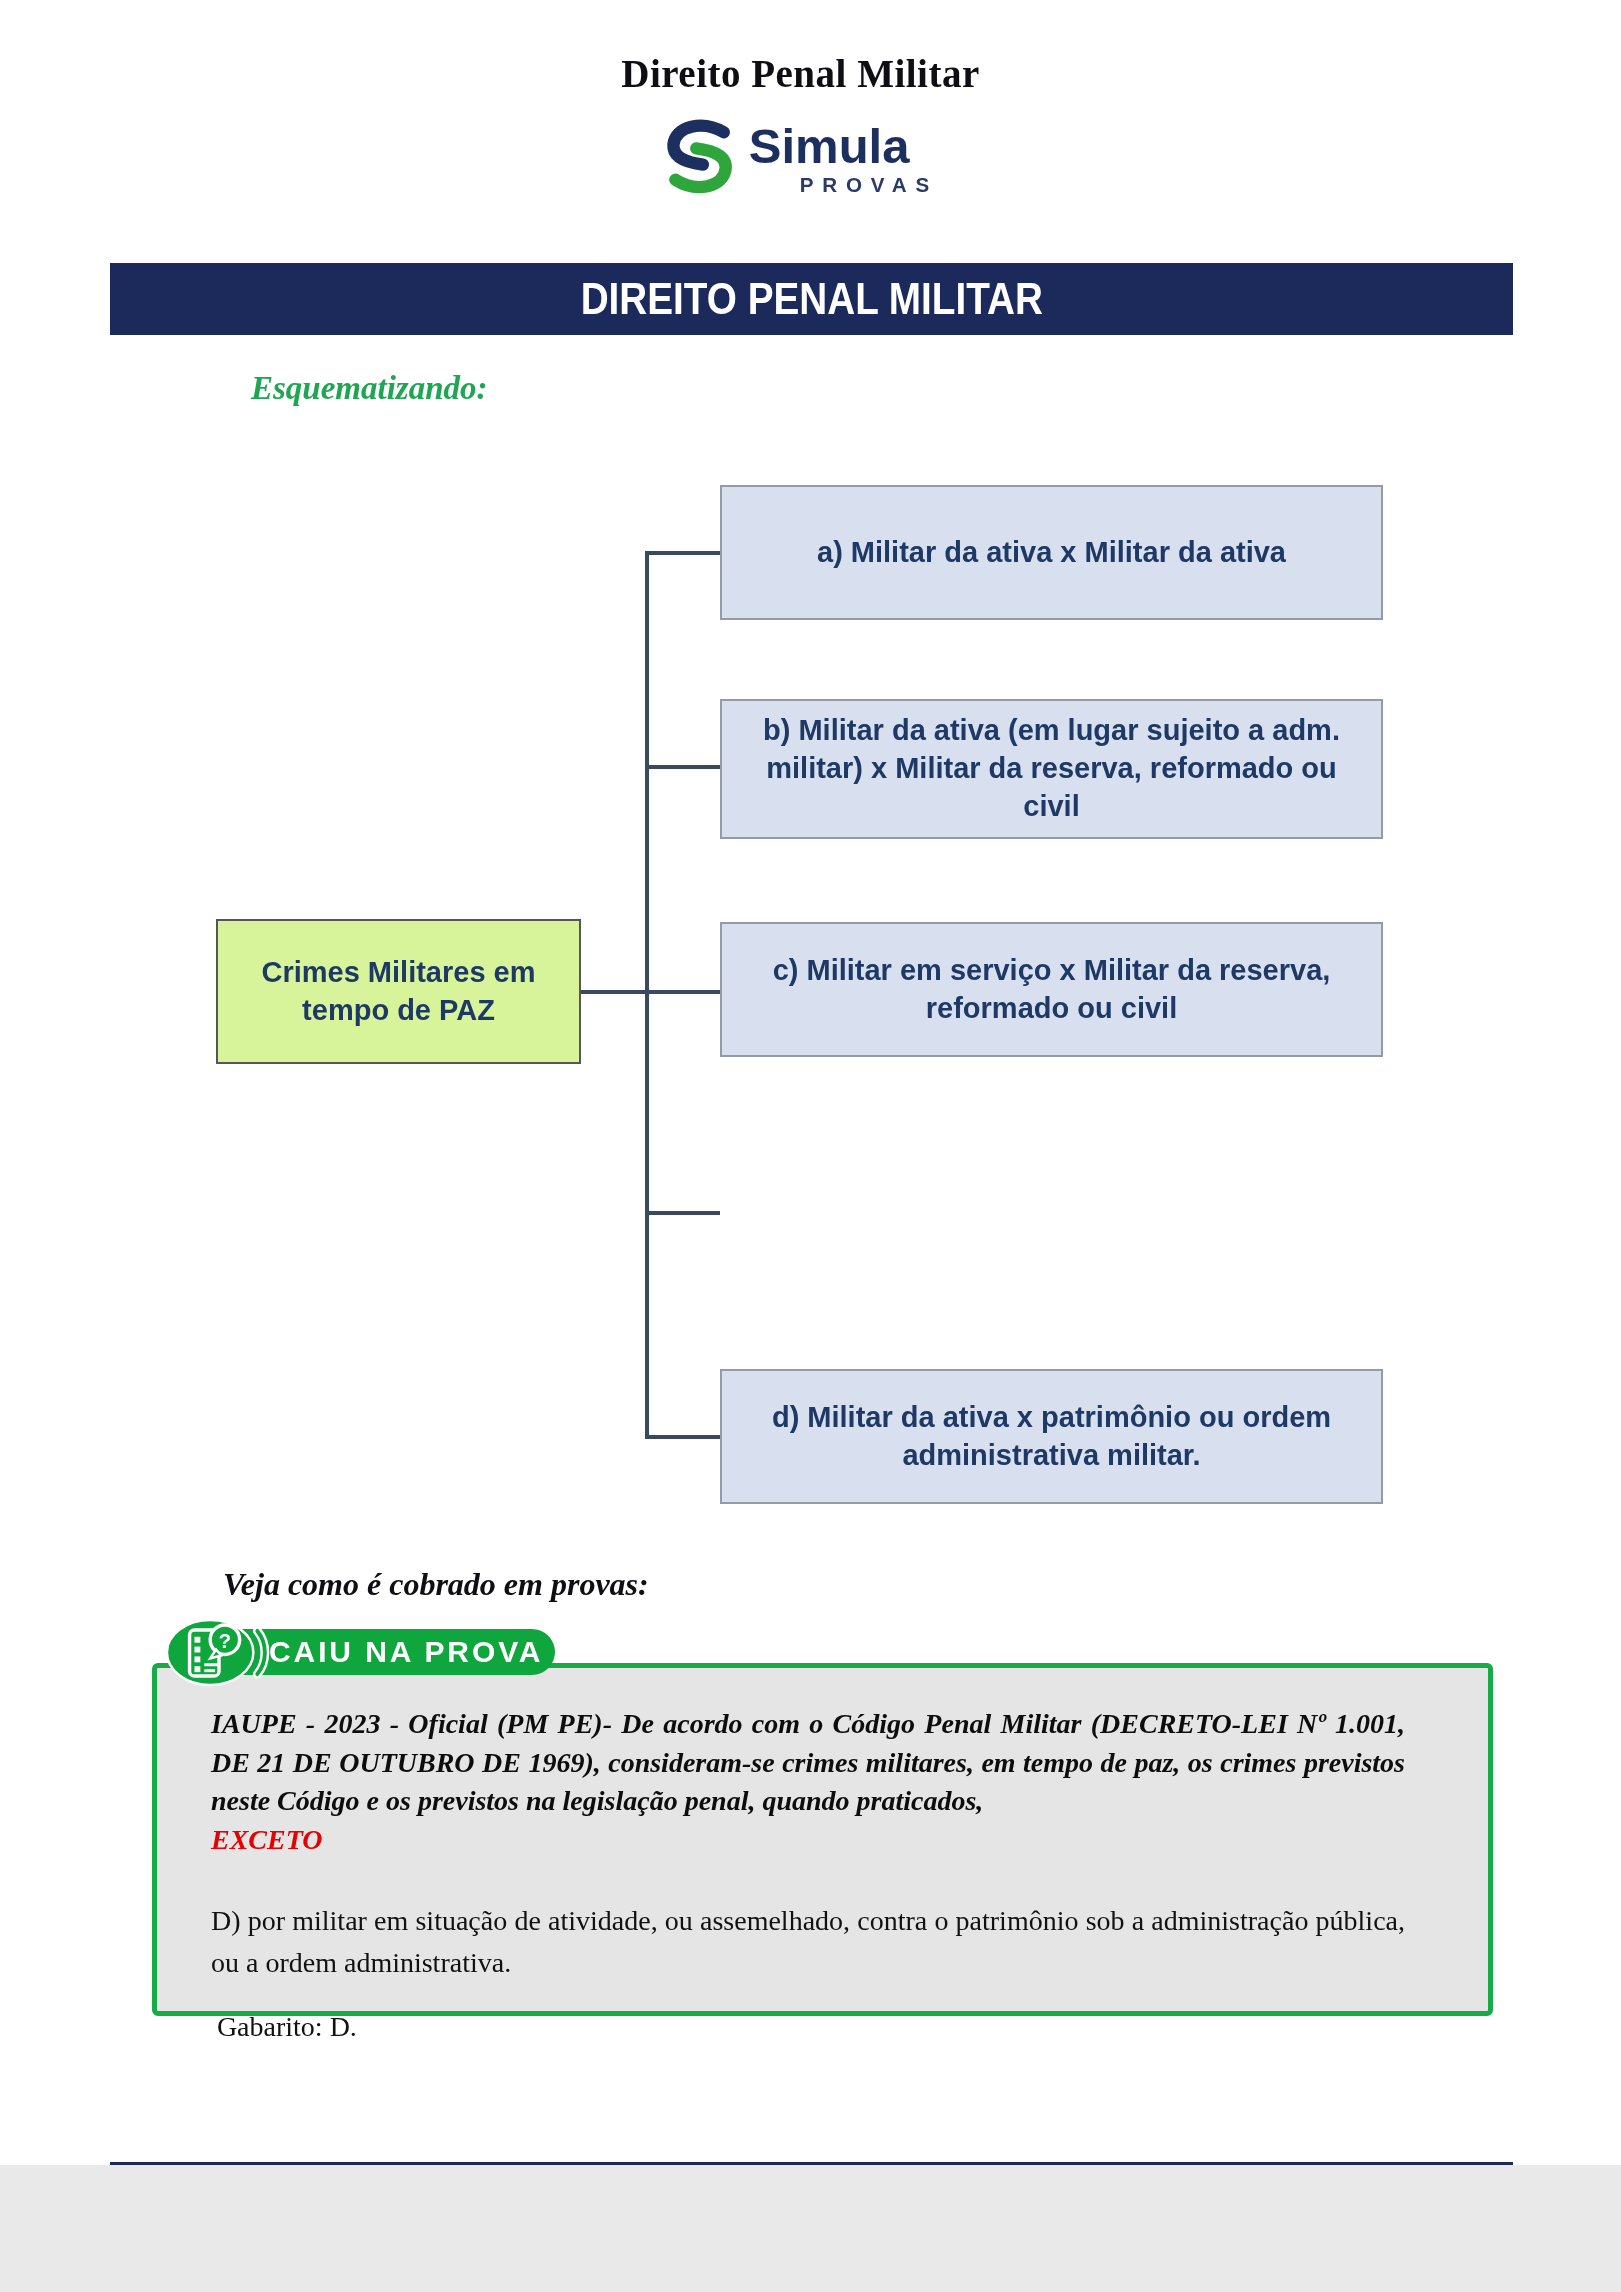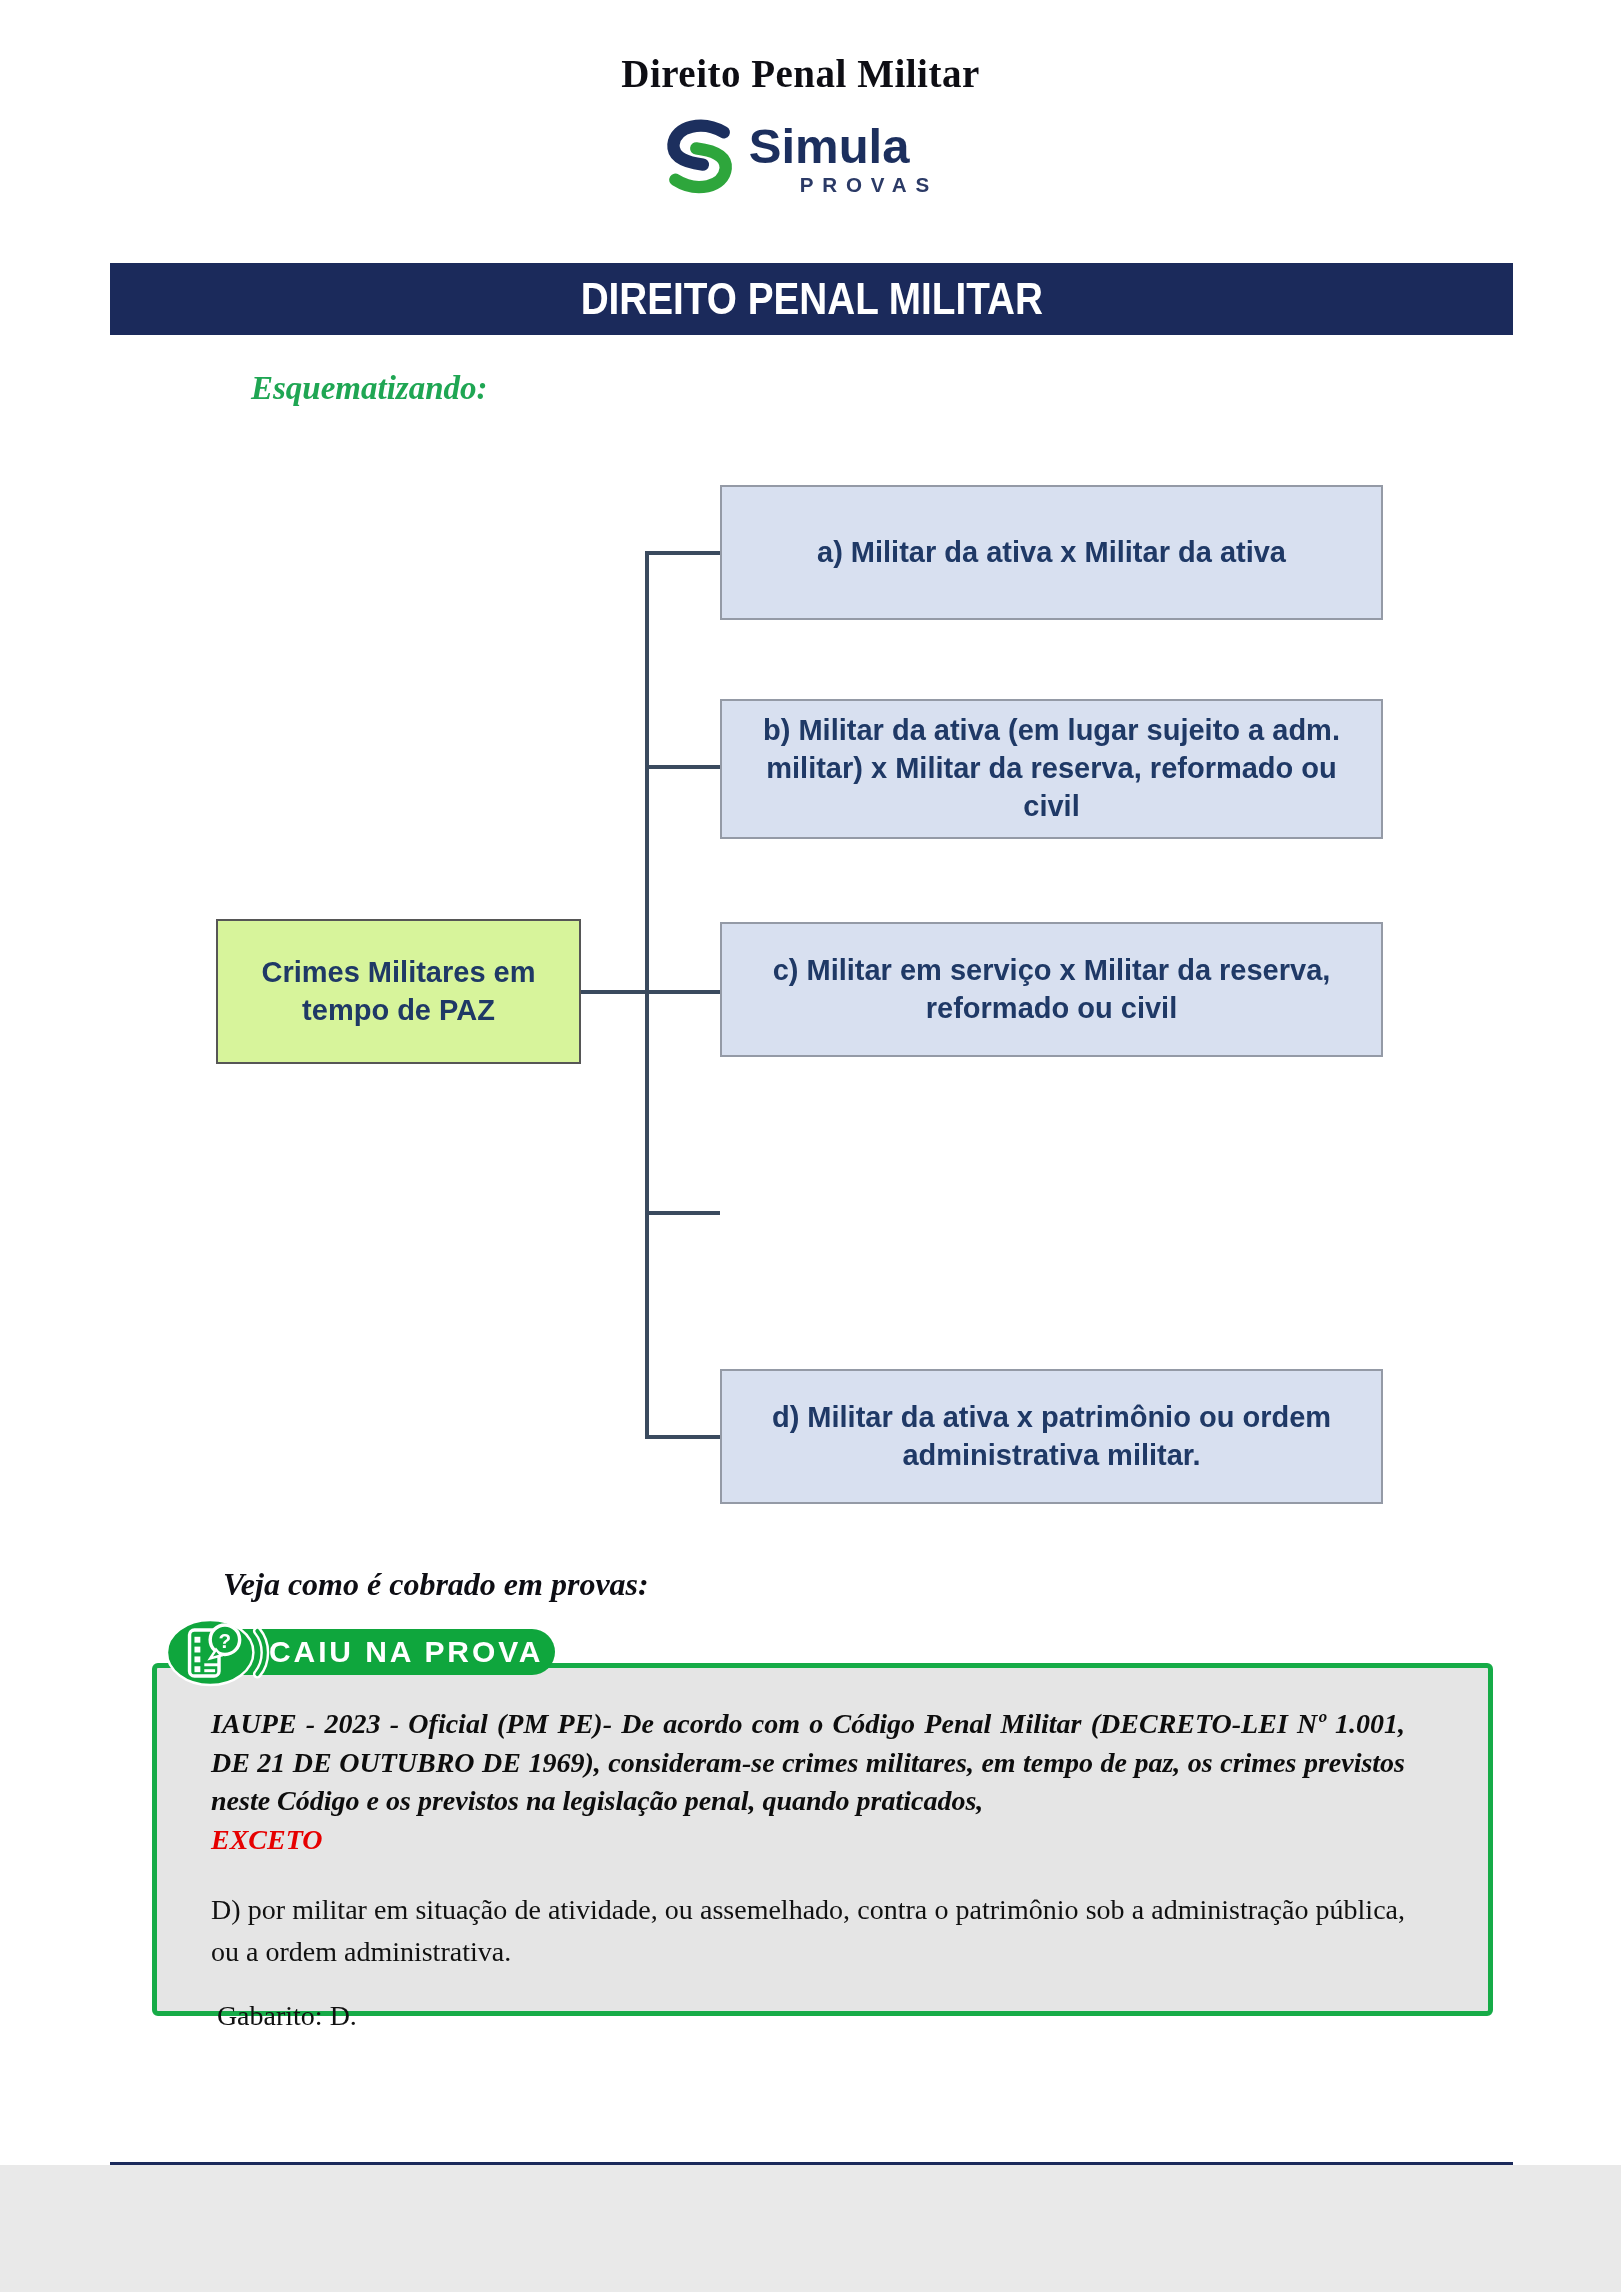--- a/index.html
+++ b/index.html
@@ -51,21 +51,21 @@
     position:absolute;left:152px;top:1663px;width:1341px;height:353px;
     box-sizing:border-box;border:5.9px solid #16ab47;border-radius:5.9px;background:#e5e5e5;
     padding:37px 83px 29px 54px;z-index:1;font-family:Liberation Serif, serif;
   }
   .quiz-statement{
     margin:0;font-size:28px;font-weight:bold;font-style:italic;color:#0d0d0d;
     line-height:1.38;text-align:justify;
   }
   .quiz-emphasis{display:block;color:#e60000;}
   .quiz-answer{
-    margin:29px 0 0 0;font-size:28px;color:#111111;line-height:1.5;text-align:justify;
+    margin:40px 0 0 0;font-size:28px;color:#111111;line-height:1.5;text-align:justify;
   }
   .quiz-key{margin:27.4px 0 0 5.9px;font-size:28px;color:#111111;}
   .badge-pill{
     position:absolute;left:230px;top:1629px;width:325px;height:46px;z-index:2;
     background:#0fa63d;border-radius:11.8px 23.5px 23.5px 11.8px;
     display:flex;align-items:center;justify-content:center;padding-left:27.4px;box-sizing:border-box;
   }
   .badge-label{
     color:#ffffff;font-family:"Liberation Sans",sans-serif;font-weight:bold;
     font-size:30px;letter-spacing:2.9px;white-space:nowrap;

